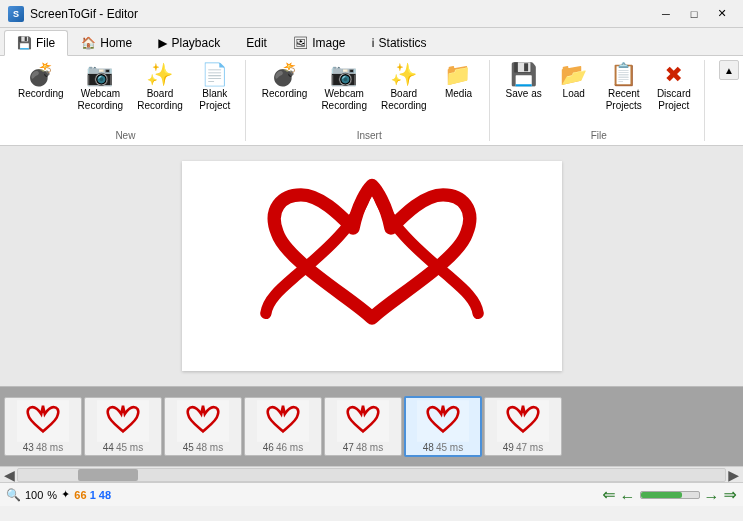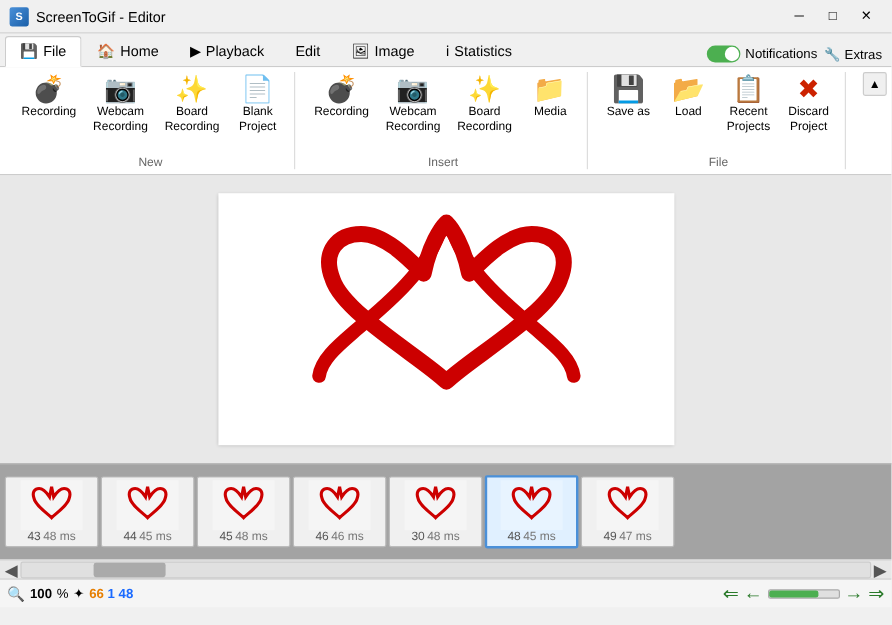--- a/index.html
+++ b/index.html
@@ -190,21 +190,21 @@
       display: flex;
       align-items: center;
       padding: 0 6px;
       gap: 4px;
       font-size: 11px;
     }
     .scroll-arrow { cursor: pointer; font-size: 14px; color: #555; padding: 0 2px; }
     .scroll-area { flex: 1; height: 14px; background: #e0e0e0; border: 1px solid #ccc; border-radius: 2px; position: relative; }
     .scroll-thumb { width: 60px; height: 100%; background: #aaa; border-radius: 2px; position: absolute; left: 60px; }
     .zoom-icon { font-size: 12px; }
-    .zoom-val { font-weight: bold; }
+    .zoom-val { font-weight: normal; }
     .nav-arrows { display: flex; gap: 2px; }
     .nav-arrow { cursor: pointer; font-size: 16px; }
     .nav-arrow.green { color: #2a7a2a; }
     .progress-bar { width: 60px; height: 8px; background: #e0e0e0; border: 1px solid #aaa; border-radius: 2px; position: relative; }
     .progress-fill { height: 100%; background: #4CAF50; border-radius: 2px; }
     .colored-num { color: #e67e00; font-weight: bold; }
     .blue-num { color: #1a6aff; font-weight: bold; }
   </style>
 </head>
 <body>
@@ -238,32 +238,20 @@
     <span>Edit</span>
   </div>
   <div class="ribbon-tab">
     <span>🖼</span>
     <span>Image</span>
   </div>
   <div class="ribbon-tab">
     <span>ℹ</span>
     <span>Statistics</span>
   </div>
-  <div class="ribbon-tabs-right">
-    <div class="notif-toggle">
-      <div class="toggle-switch">
-        <div class="toggle-knob"></div>
-      </div>
-      <span>Notifications</span>
-    </div>
-    <div class="extras-btn">
-      <span>🔧</span>
-      <span>Extras</span>
-    </div>
-  </div>
 </div>
 
 <div class="ribbon">
 
   <div class="ribbon-group">
     <div class="ribbon-group-items">
       <div class="ribbon-item">
         <div class="icon icon-recording">💣</div>
         <div class="label">Recording</div>
       </div>
@@ -386,21 +374,21 @@
       <span class="film-frame-time"> 46 ms</span>
     </div>
   </div>
 
   <div class="film-frame">
     <svg viewBox="0 0 60 48">
       <rect width="60" height="48" fill="#f5f5f5"></rect>
       <path d="M30,36 C26,32 14,24 13,17 C11,11 14,8 18,8 C22,8 26,13 28,16 C29,11 30,7 30,6 C30,7 31,11 32,16 C34,13 38,8 42,8 C46,8 49,11 47,17 C46,24 34,32 30,36 Z" fill="none" stroke="#cc0000" stroke-width="3" stroke-linecap="round"></path>
     </svg>
     <div class="film-frame-row">
-      <span class="film-frame-num">30</span>
+      <span class="film-frame-num">47</span>
       <span class="film-frame-time"> 48 ms</span>
     </div>
   </div>
 
   <div class="film-frame selected">
     <svg viewBox="0 0 60 48">
       <rect width="60" height="48" fill="#e8f4ff"></rect>
       <path d="M30,36 C26,32 14,24 13,17 C11,11 14,8 18,8 C22,8 26,13 28,16 C29,11 30,7 30,6 C30,7 31,11 32,16 C34,13 38,8 42,8 C46,8 49,11 47,17 C46,24 34,32 30,36 Z" fill="none" stroke="#cc0000" stroke-width="3" stroke-linecap="round"></path>
     </svg>
     <div class="film-frame-row">

